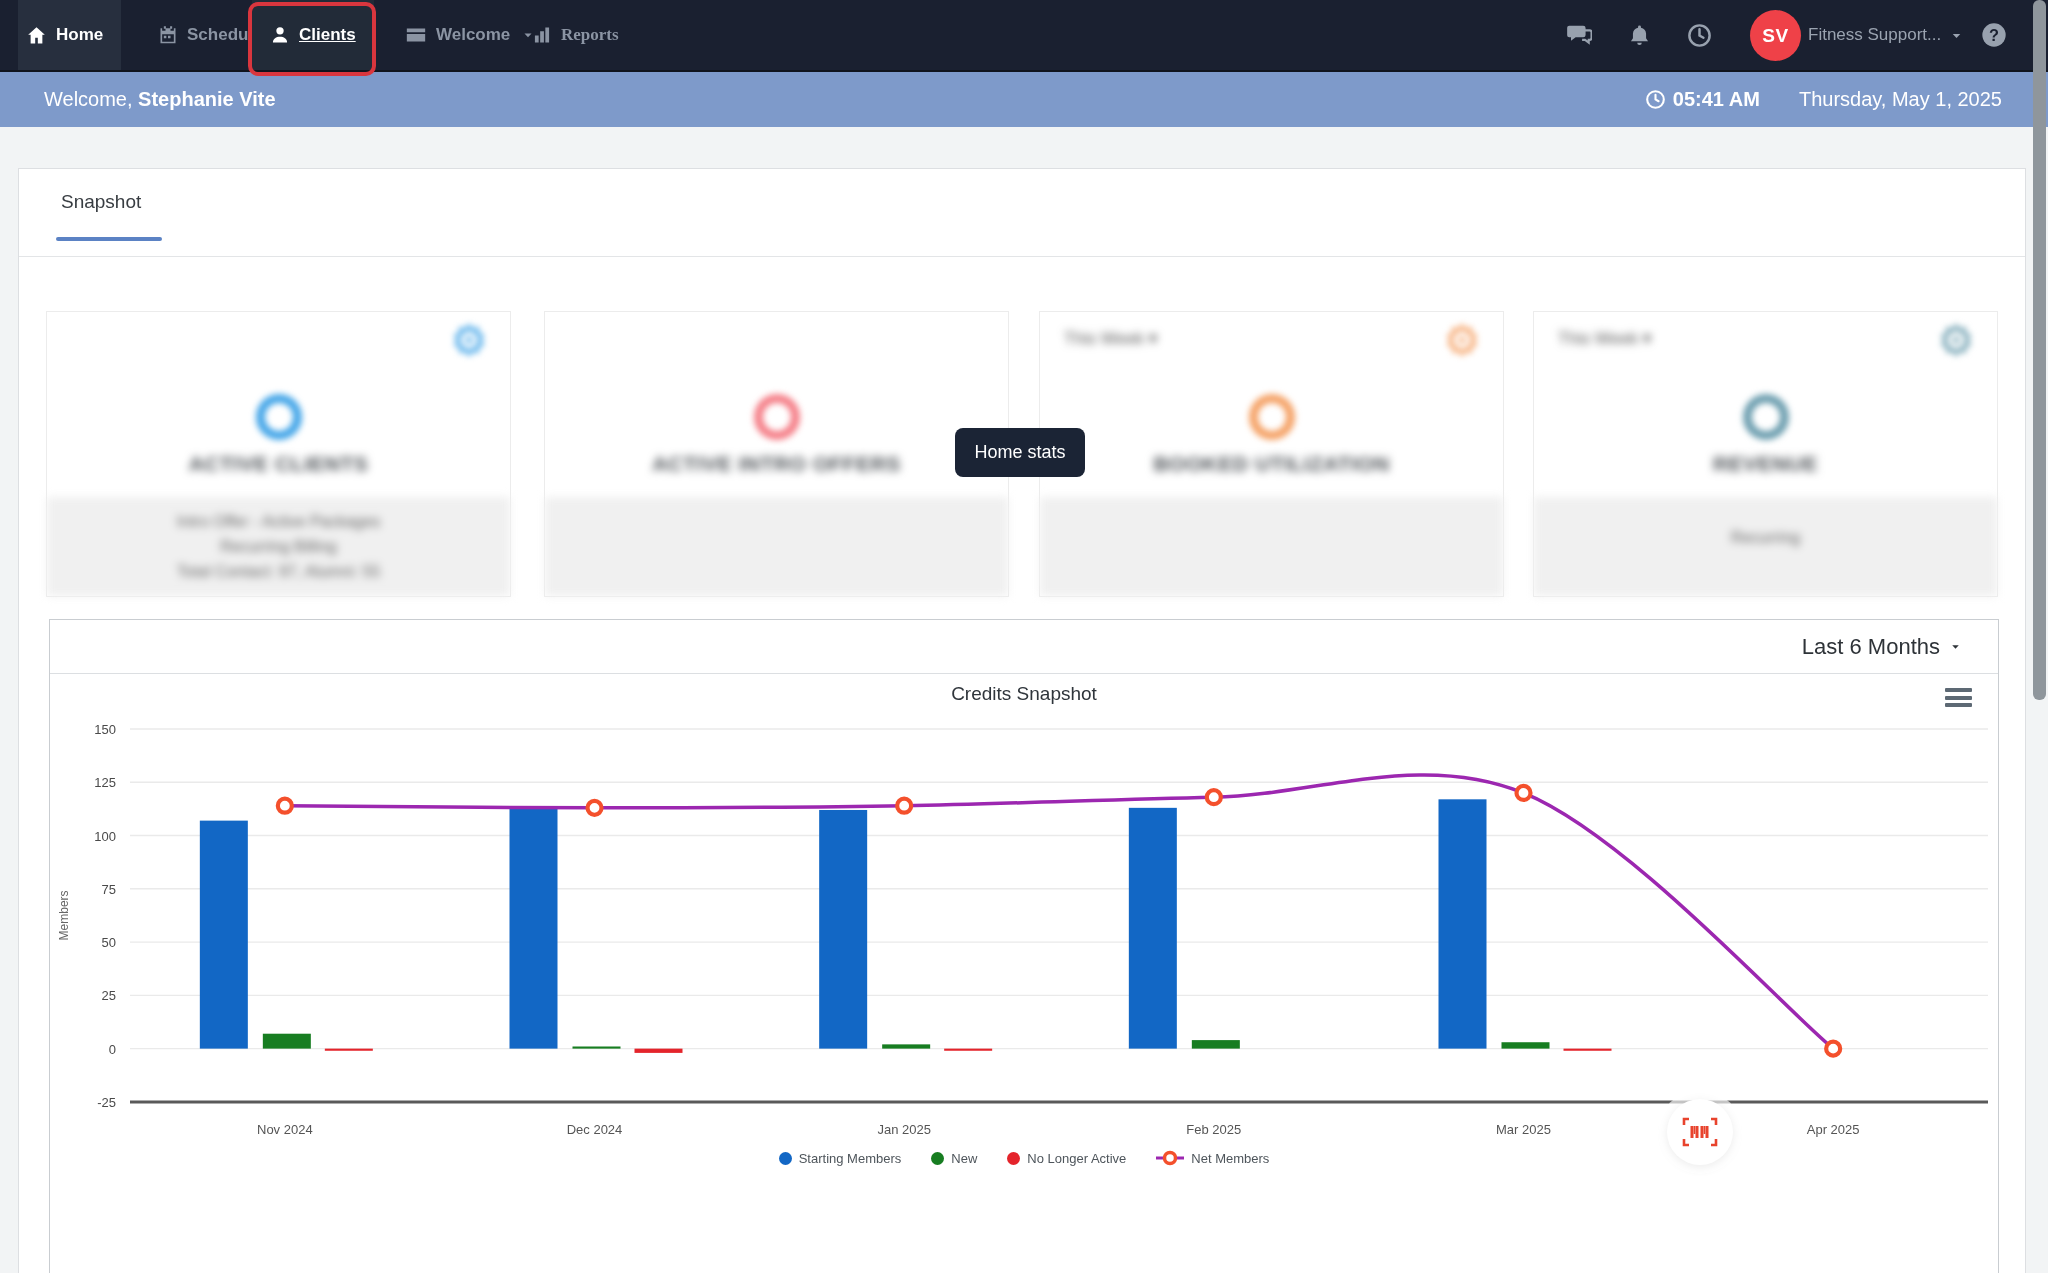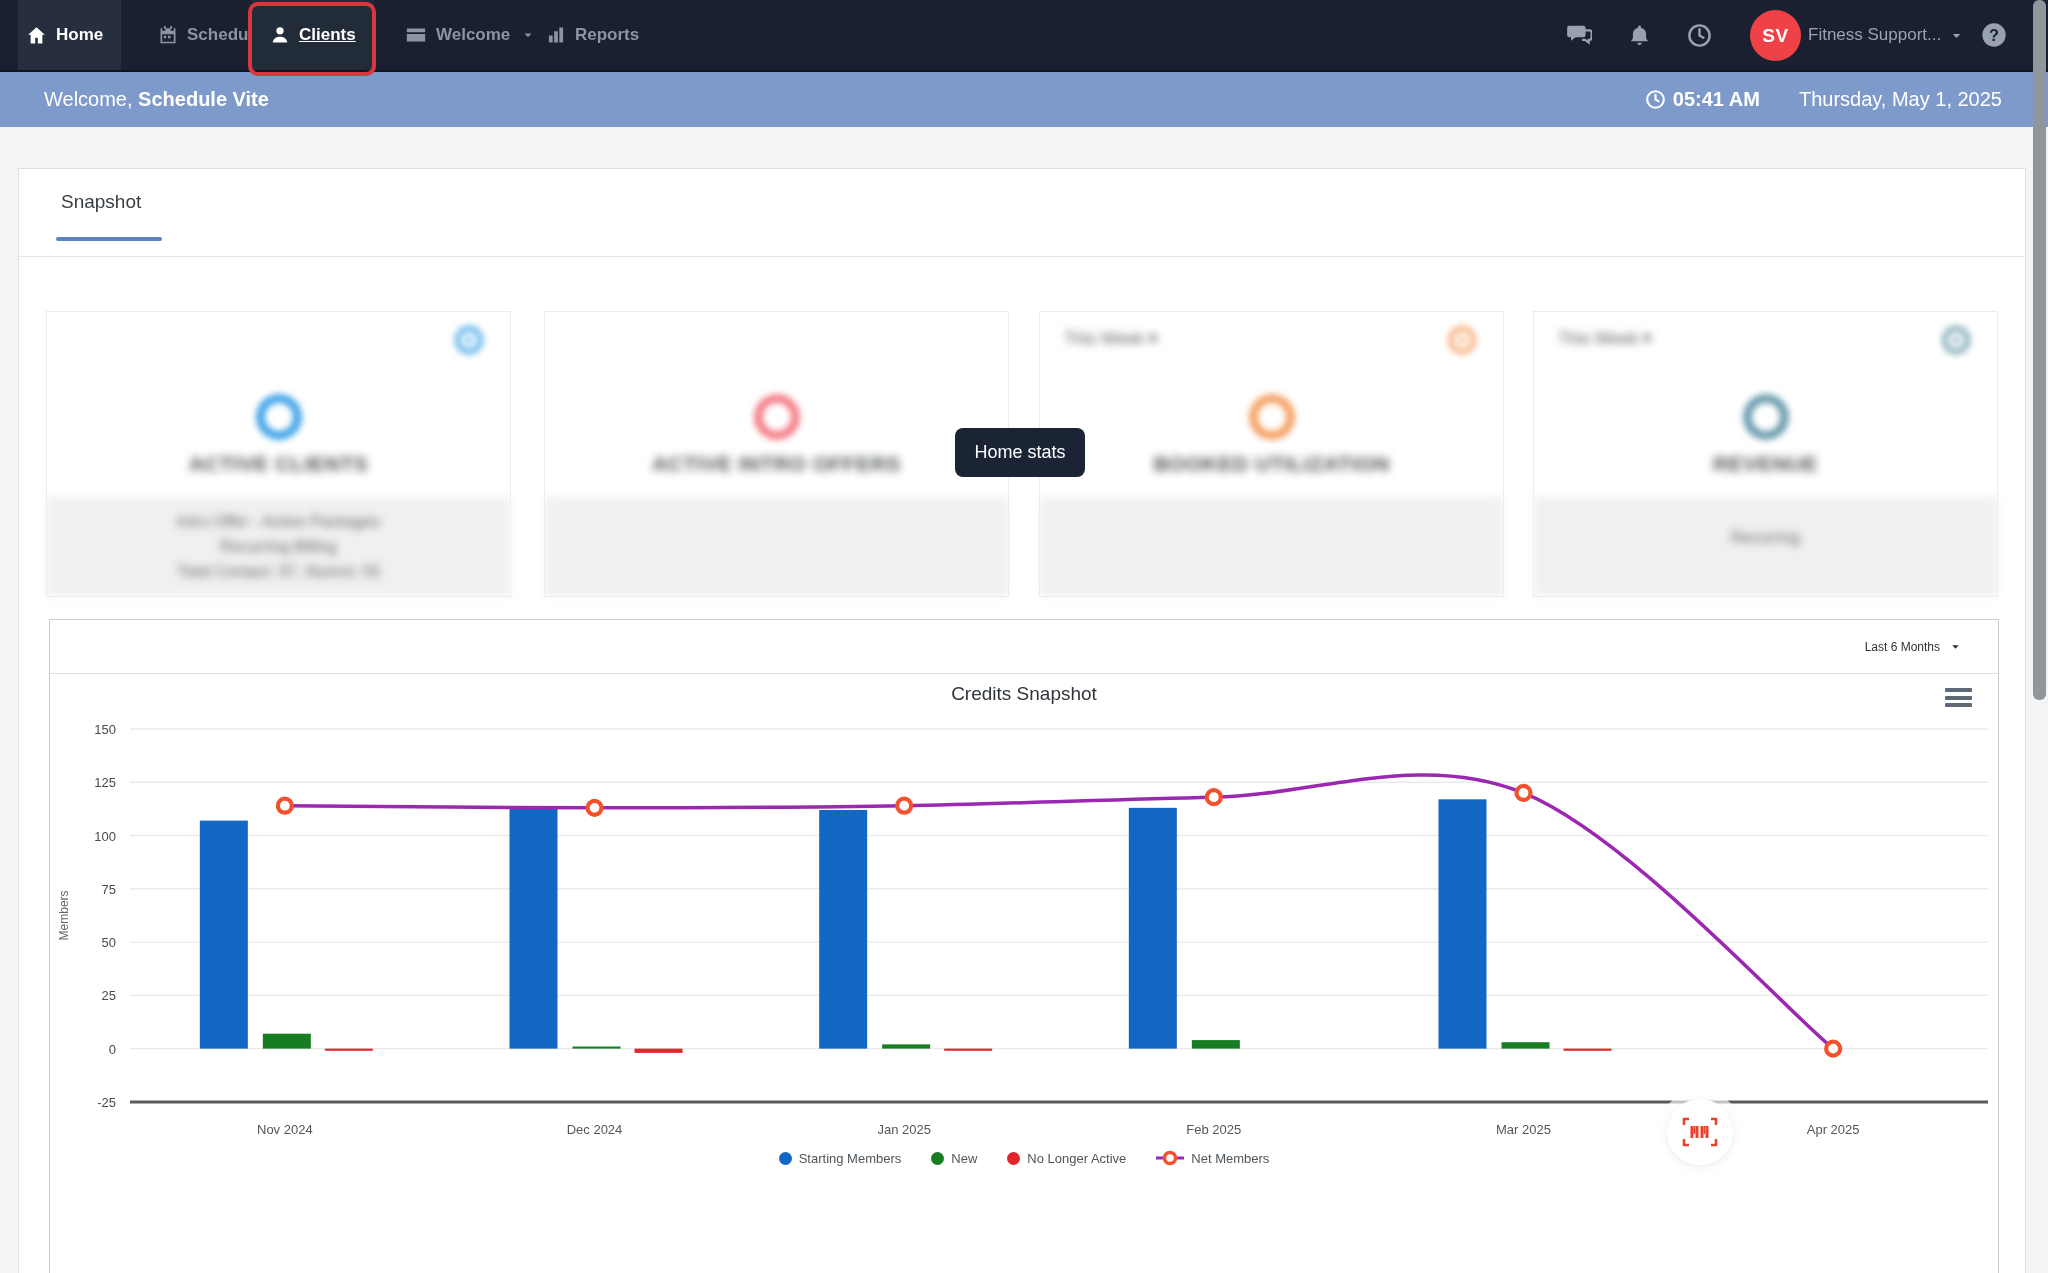--- a/index.html
+++ b/index.html
@@ -40,21 +40,21 @@
   .card .spinner { position:absolute; left:50%; top:82px; width:46px; height:46px; margin-left:-23px; border:9px solid var(--accent); border-radius:50%; filter:blur(3px); }
   .card .title { position:absolute; left:0; top:140px; width:100%; text-align:center; font-size:21px; font-weight:600; letter-spacing:.5px; color:#4b5055; filter:blur(4px); }
   .card .footer { position:absolute; left:0; bottom:0; width:100%; height:99px; background:#f0f0f0; text-align:center; padding-top:12px; font-size:16px; color:#666; line-height:25px; filter:blur(4px); }
   .card .footer.single { padding-top:28px; }
 
   .show-stats { position:absolute; left:936px; top:259px; width:130px; height:49px; background:#1b2435; color:#fff; border:none; border-radius:8px; font-size:18px; font-family:"Liberation Sans",sans-serif; cursor:pointer; z-index:6; }
 
   
   .chart-card { position:absolute; left:30px; top:450px; width:1950px; height:655px; background:#fff; border:1px solid #c9cdd1; border-bottom:none; }
   .chart-header { position:absolute; left:0; top:0; width:100%; height:54px; border-bottom:1px solid #dcdfe2; display:flex; align-items:center; justify-content:flex-end; }
-  .range-select { display:flex; align-items:center; gap:9px; margin-right:36px; font-size:12px; color:#2e3338; cursor:pointer; }
+  .range-select { display:flex; align-items:center; gap:9px; margin-right:36px; font-size:22px; color:#2e3338; cursor:pointer; }
   .chart-title { position:absolute; left:0; top:63px; width:100%; text-align:center; font-size:19px; font-weight:normal; color:#2f353b; }
   .hamburger { position:absolute; right:26px; top:68px; width:27px; cursor:pointer; }
   .hamburger div { height:4px; background:#5d6974; margin-bottom:3.5px; border-radius:1px; }
   #chart-svg { position:absolute; left:0; top:54px; }
   .legend { position:absolute; left:0; top:530px; width:100%; display:flex; justify-content:center; align-items:center; gap:30px; font-size:13px; color:#4e555b; }
   .legend .item { display:flex; align-items:center; gap:7px; cursor:pointer; }
   .legend .dot { width:13px; height:13px; border-radius:50%; }
 
   
   .float-widget { position:absolute; left:1667px; top:1099px; width:66px; height:66px; border-radius:50%; background:#fff; box-shadow:0 0 0 9px rgba(255,255,255,.65), 0 2px 10px rgba(0,0,0,.22); display:flex; align-items:center; justify-content:center; cursor:pointer; z-index:7; }
@@ -89,21 +89,21 @@
     </div>
     <div class="nav-item" style="left:387px;">
       <svg width="22" height="22" viewBox="0 0 24 24" fill="currentColor">
           <path d="M2 5h20v4H2zM2 11h20v8H2zm2.5 4.5h6v1.8h-6z"></path>
         </svg>
       <span>Welcome</span>
       <svg class="nav-caret" width="14" height="14" viewBox="0 0 24 24" fill="currentColor">
           <path d="M6 9.5 12 16l6-6.5z"></path>
         </svg>
     </div>
-    <div class="nav-item" style="left:528px;">
+    <div class="nav-item" style="left:514px;font-family:Liberation Serif, serif;">
       <svg width="20" height="20" viewBox="0 0 24 24" fill="currentColor">
           <path d="M3.5 12.5h4.5V21H3.5zM9.8 7.5h4.5V21H9.8zM16 3h4.5v18H16z"></path>
         </svg>
       <span>Reports</span>
     </div>
 
     <div class="nav-right-icon" style="left:1556px;">
       <svg width="28" height="28" viewBox="0 0 24 24" fill="currentColor">
           <path d="M2.5 4h12a2 2 0 0 1 2 2v6a2 2 0 0 1-2 2H8l-4 3v-3H2.5a1.8 1.8 0 0 1-1.8-1.8V5.8A1.8 1.8 0 0 1 2.5 4z" transform="translate(2,0)"></path>
           <path d="M18 8h4a1.6 1.6 0 0 1 1.6 1.6v5A1.6 1.6 0 0 1 22 16.2h-.8v2.3L18 16.2h-2.5" fill="none" stroke="currentColor" stroke-width="1.8"></path>
@@ -132,21 +132,21 @@
           <circle cx="12" cy="12" r="10" fill="currentColor"></circle>
           <text x="12" y="17" text-anchor="middle" font-size="14" font-weight="bold" fill="#1a2030" font-family="Liberation Sans, sans-serif">?</text>
         </svg>
     </div>
   </nav>
 
   <div class="annotation-box"></div>
 
   <div class="welcome">
     <div class="greet">
-      <span>Welcome, </span><b>Schedule Vite</b>
+      <span>Welcome, </span><b>Stephanie Vite</b>
     </div>
     <div class="right">
       <span class="time">
         <svg width="21" height="21" viewBox="0 0 24 24" fill="none" stroke="#fff" stroke-width="2.4">
             <circle cx="12" cy="12" r="9.5"></circle>
             <path d="M12 6.5V12l3.5 2" stroke-linecap="round"></path>
           </svg>
         <span>05:41 AM</span>
       </span>
       <span class="date">Thursday, May 1, 2025</span>

